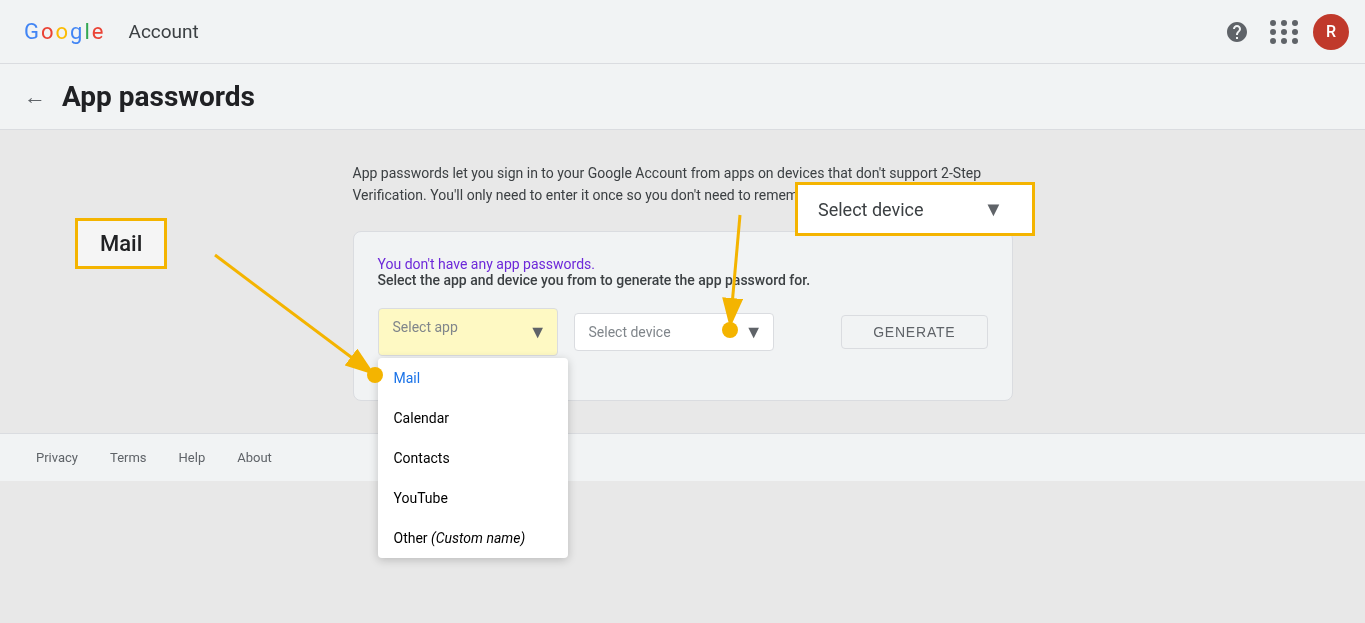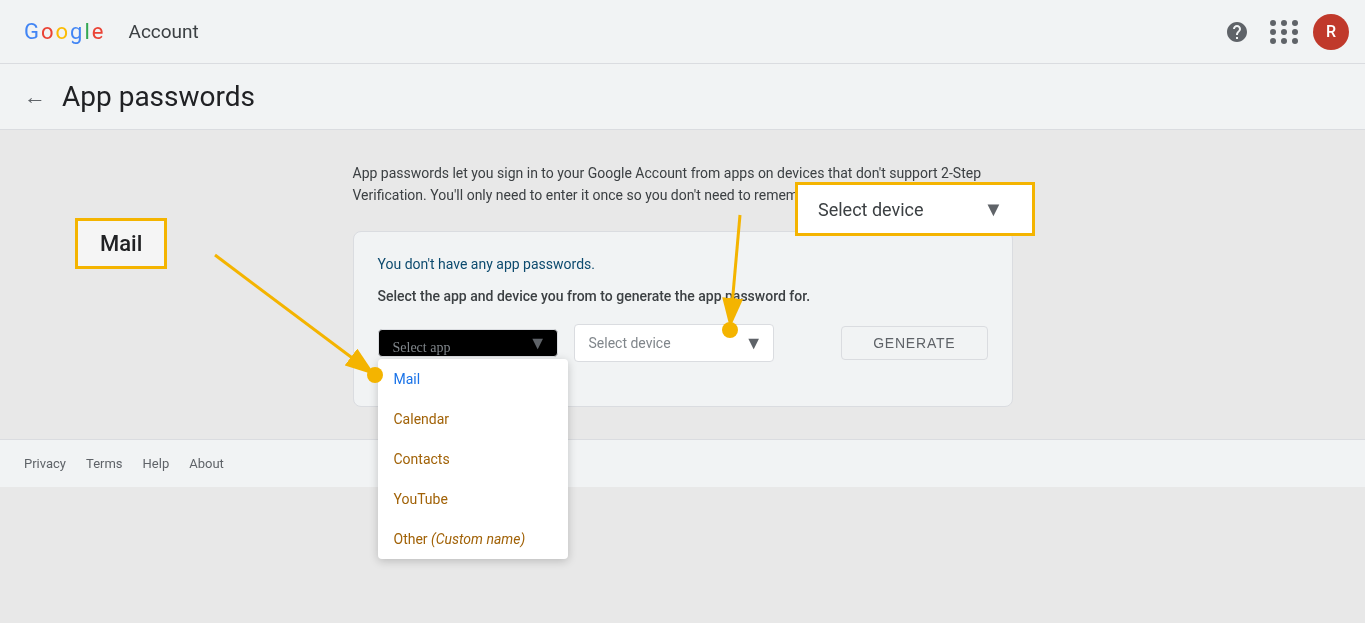--- a/index.html
+++ b/index.html
@@ -87,21 +87,21 @@
       background: none;
       border: none;
       cursor: pointer;
       color: #5f6368;
       font-size: 22px;
       display: flex;
       align-items: center;
     }
     .page-title {
       font-size: 28px;
-      font-weight: 400;
+      font-weight: 700;
       color: #202124;
     }
 
     
     .main-area {
       max-width: 1000px;
       margin: 0 auto;
       padding: 32px 24px;
     }
 
@@ -121,22 +121,21 @@
     .card {
       background: #f1f3f4;
       border: 1px solid #dadce0;
       border-radius: 8px;
       padding: 24px;
       max-width: 660px;
     }
 
     .no-passwords-text {
       font-size: 14px;
-      color: #0c4a6e;
-      margin-bottom: 16px;
+      color: #6d28d9;
     }
     .select-instruction {
       font-size: 14px;
       color: #3c4043;
       margin-bottom: 20px;
       font-weight: 500;
     }
 
     
     .dropdowns-row {
@@ -172,21 +171,21 @@
       left: 0;
       background: white;
       border-radius: 4px;
       box-shadow: 0 2px 10px rgba(0,0,0,0.2);
       min-width: 190px;
       z-index: 100;
     }
     .app-dropdown-item {
       padding: 12px 16px;
       font-size: 14px;
-      color: #a16207;
+      color: #000000;
       cursor: pointer;
     }
     .app-dropdown-item.active {
       color: #1a73e8;
     }
 
     
     .annotation-layer {
       position: fixed;
       top: 0;
@@ -202,20 +201,21 @@
       background: #f1f3f4;
       border-top: 1px solid #dadce0;
       padding: 16px 24px;
       display: flex;
       gap: 20px;
     }
     .footer a {
       font-size: 13px;
       color: #5f6368;
       text-decoration: none;
+      margin-left: 12px;
     }
 
     .dots-icon {
       display: grid;
       grid-template-columns: repeat(3, 8px);
       gap: 3px;
     }
     .dot {
       width: 6px;
       height: 6px;
@@ -274,21 +274,21 @@
     <a href="#">Learn more</a>
   </p>
 
   <div class="card">
     <p class="no-passwords-text">You don't have any app passwords.</p>
     <p class="select-instruction">Select the app and device you from to generate the app password for.</p>
 
     <div class="dropdowns-row">
 
       <div class="select-wrapper" style="position:relative;">
-        <div style="display:flex;align-items:center;background:#000000;border:1px solid #dadce0;border-radius:4px;padding:10px 36px 0 14px;font-size:14px;color:#80868b;cursor:pointer;min-width:180px;position:relative;font-family:Liberation Serif, serif;">
+        <div style="display:flex;align-items:center;background:#fef9c3;border:1px solid #dadce0;border-radius:4px;padding:10px 36px 20px 14px;font-size:14px;color:#80868b;cursor:pointer;min-width:180px;position:relative;">
           <span>Select app</span>
           <span style="position:absolute;right:10px;top:50%;transform:translateY(-50%);color:#5f6368;font-size:18px;">▼</span>
         </div>
 
         <div class="app-dropdown">
           <div class="app-dropdown-item active">
             <span>Mail</span>
           </div>
           <div class="app-dropdown-item">
             <span>Calendar</span>

